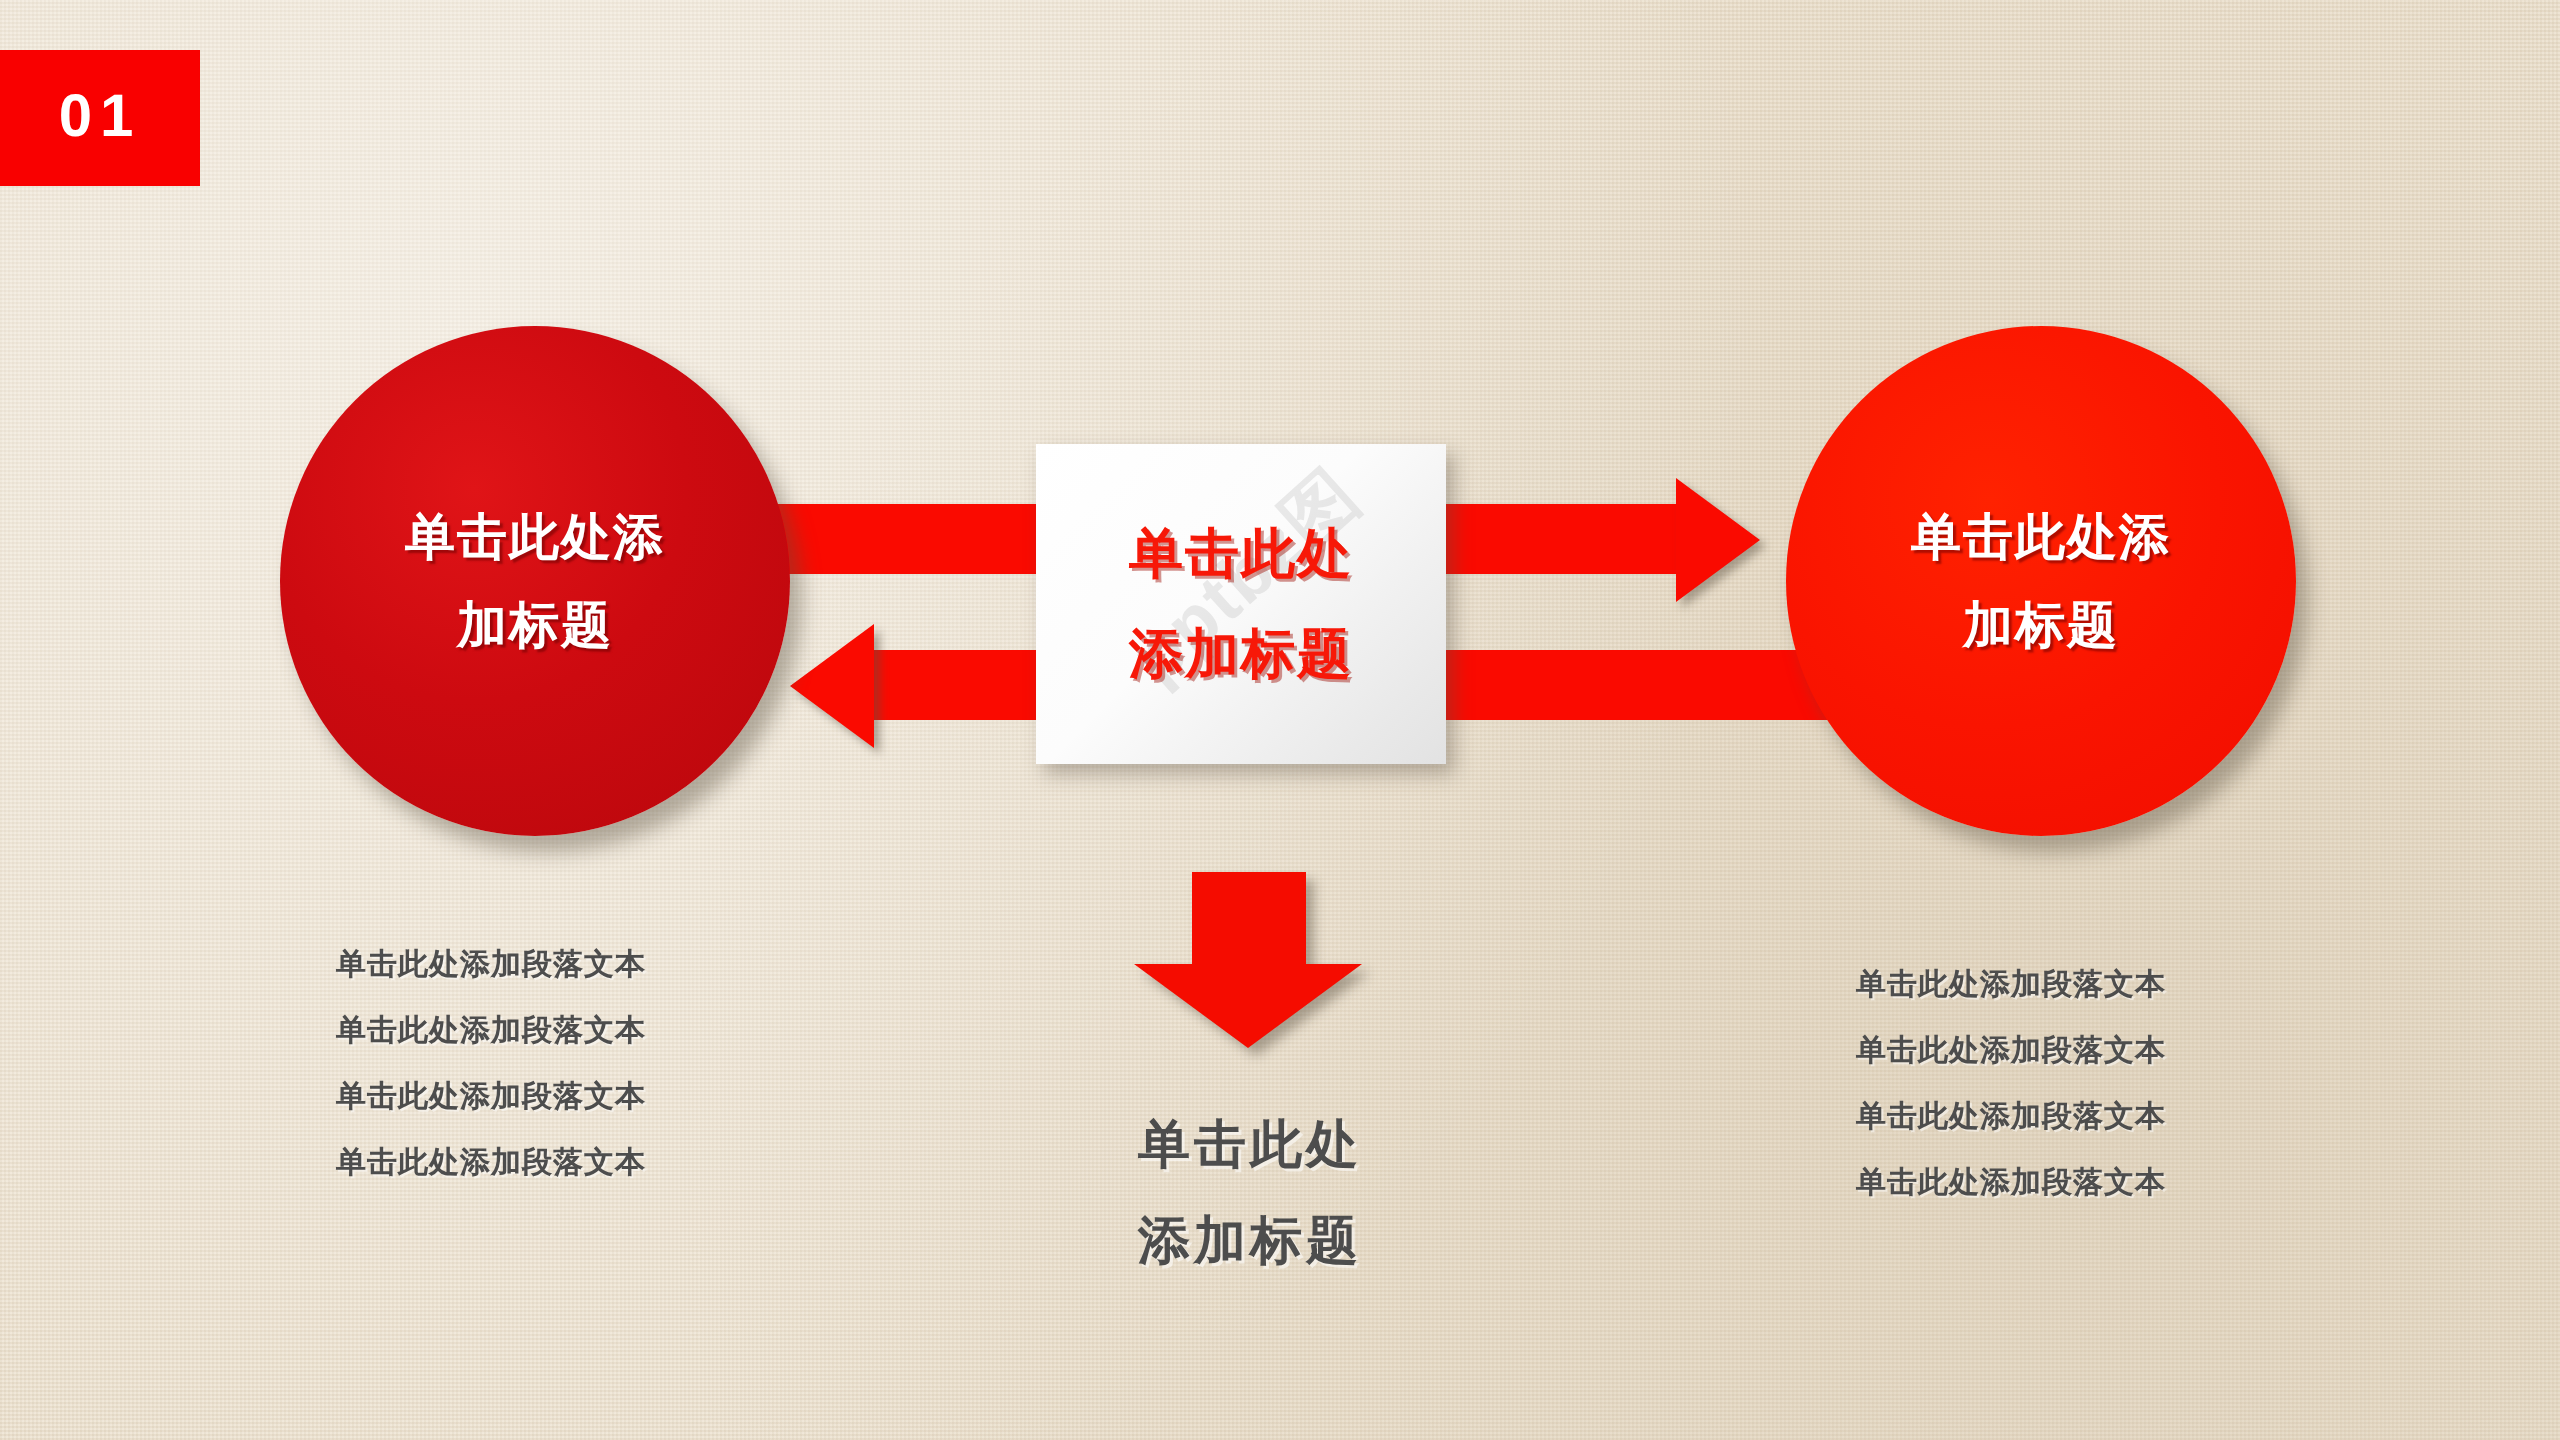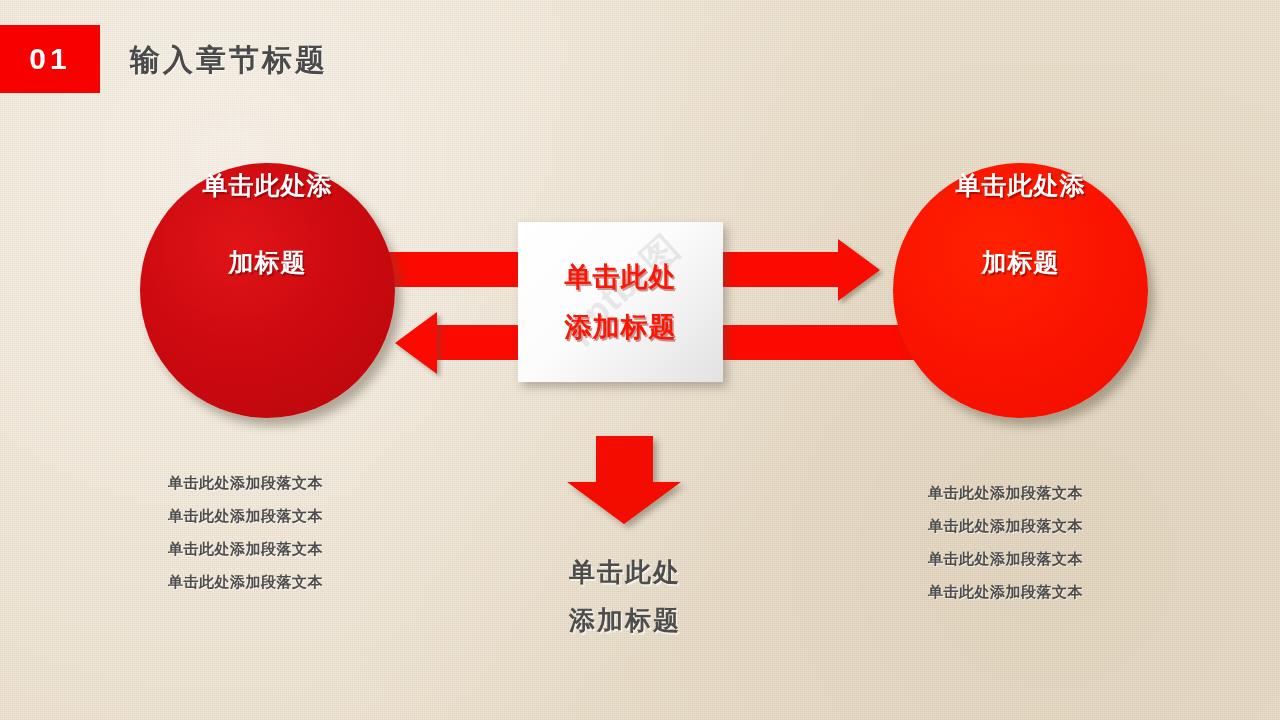--- a/index.html
+++ b/index.html
@@ -58,23 +58,23 @@
 
   
   .circle {
     position: absolute;
     width: 255px;
     height: 255px;
     border-radius: 50%;
     display: flex;
     flex-direction: column;
     align-items: center;
+    justify-content: center;
     box-shadow: 6px 8px 10px rgba(90,80,65,0.42);
     z-index: 6;
-    gap: 33px;
   }
   .circle-left {
     left: 140px;
     top: 163px;
     background: radial-gradient(circle at 38% 32%, #e01417 0%, #cd0a10 45%, #b8070c 100%);
   }
   .circle-right {
     left: 893px;
     top: 163px;
     background: radial-gradient(circle at 40% 34%, #ff2200 0%, #fa1400 50%, #f00d00 100%);
@@ -229,21 +229,20 @@
   }
 </style>
 </head>
 <body>
 
 <div id="slide">
 
   <div class="header-badge">
     <span class="header-badge-num">01</span>
   </div>
-  <div class="header-title">输入章节标题</div>
 
   <div class="arrow-bar bar-top-left"></div>
   <div class="arrow-bar bar-top-right"></div>
   <div class="arrow-head head-right"></div>
   <div class="arrow-bar bar-bot-left"></div>
   <div class="arrow-bar bar-bot-right"></div>
   <div class="arrow-head head-left"></div>
 
   <div class="circle circle-left">
     <div class="circle-line">单击此处添</div>

